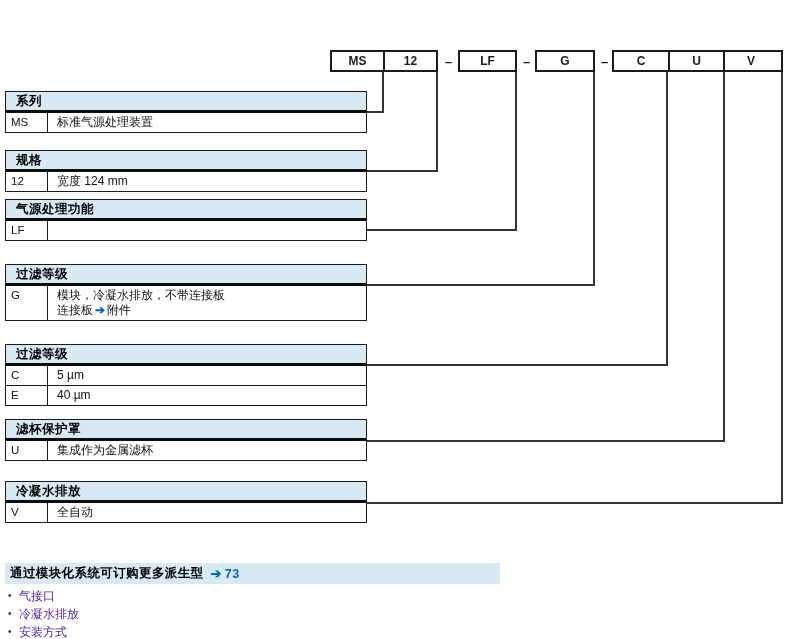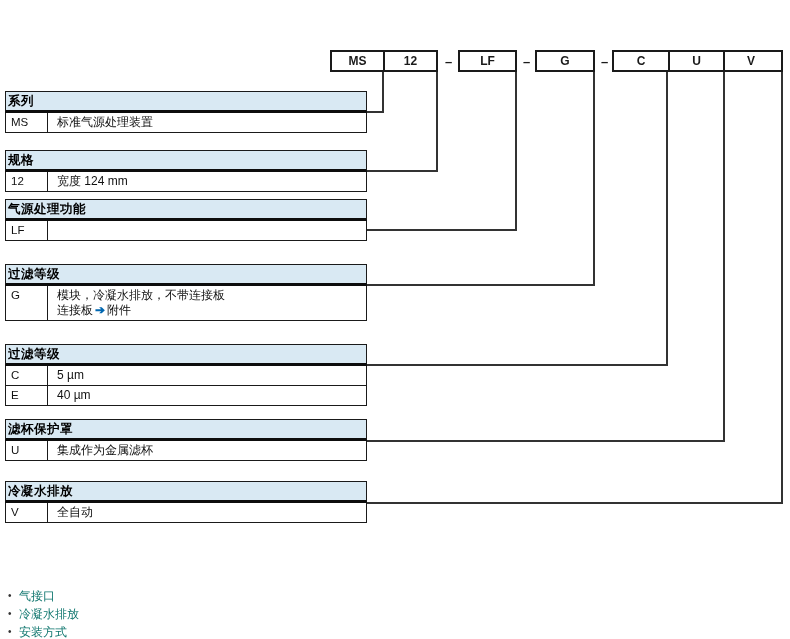--- a/index.html
+++ b/index.html
@@ -26,21 +26,21 @@
   
   .vline{position:absolute;width:2px;background:#333;}
   .hline{position:absolute;height:2px;background:#333;}
 
   
   .section{position:absolute;left:5px;width:362px;box-sizing:border-box;}
   .sec-header{
     height:18px;background:#d9e9f3;
     border:1px solid #1a1a1a;border-bottom:3px solid #0d0d0d;
     box-sizing:content-box;
-    display:flex;align-items:center;padding-left:2px;
+    display:flex;align-items:center;padding-left:10px;
     font-size:12.5px;font-weight:bold;letter-spacing:0.5px;
   }
   .sec-body{border:1px solid #1a1a1a;border-top:none;background:#fff;}
   .sec-row{display:flex;border-bottom:1px solid #1a1a1a;}
   .sec-row:last-child{border-bottom:none;}
   .code-col{
     width:42px;flex:0 0 42px;border-right:1px solid #1a1a1a;box-sizing:border-box;
     padding:2px 0 2px 5px;font-size:11.5px;line-height:15px;color:#111;
   }
   .desc-col{
@@ -52,21 +52,21 @@
   
   .footer-bar{
     position:absolute;left:5px;top:524px;width:495px;height:21px;
     background:#d9e9f3;display:flex;align-items:center;padding-left:5px;box-sizing:border-box;
     font-size:12.5px;font-weight:bold;letter-spacing:0.4px;
   }
   .footer-bar .ref-arrow{font-size:13px;padding:0 3px 0 7px;}
   .footer-ref{color:#0067b1;font-weight:bold;font-size:12.5px;}
   .bullet-list{position:absolute;left:5px;top:548px;margin:0;padding:0;list-style:none;}
   .bullet-list li{
-    position:relative;padding-left:14px;font-size:12px;line-height:18px;color:#0f766e;
+    position:relative;padding-left:14px;font-size:12px;line-height:18px;color:#4c1d95;
   }
   .bullet-list li::before{
     content:"•";position:absolute;left:3px;top:0;font-size:10px;line-height:18px;color:#333;
   }
 
   
   .cutoff-fragment{
     position:absolute;left:72px;top:620px;width:130px;height:3px;opacity:.55;
     background:repeating-linear-gradient(90deg,#aaa 0 2px,transparent 2px 9px);
   }
@@ -187,20 +187,25 @@
   <div class="section" style="top:442px;">
     <div class="sec-header">冷凝水排放</div>
     <div class="sec-body">
       <div class="sec-row">
         <div class="code-col">V</div>
         <div class="desc-col">全自动</div>
       </div>
     </div>
   </div>
 
+  <div class="footer-bar">
+    <span>通过模块化系统可订购更多派生型</span>
+    <span class="ref-arrow">➔</span>
+    <span class="footer-ref">73</span>
+  </div>
 
   <ul class="bullet-list">
     <li>气接口</li>
     <li>冷凝水排放</li>
     <li>安装方式</li>
     <li>气流方向</li>
   </ul>
 
   <div class="cutoff-fragment"></div>
 

